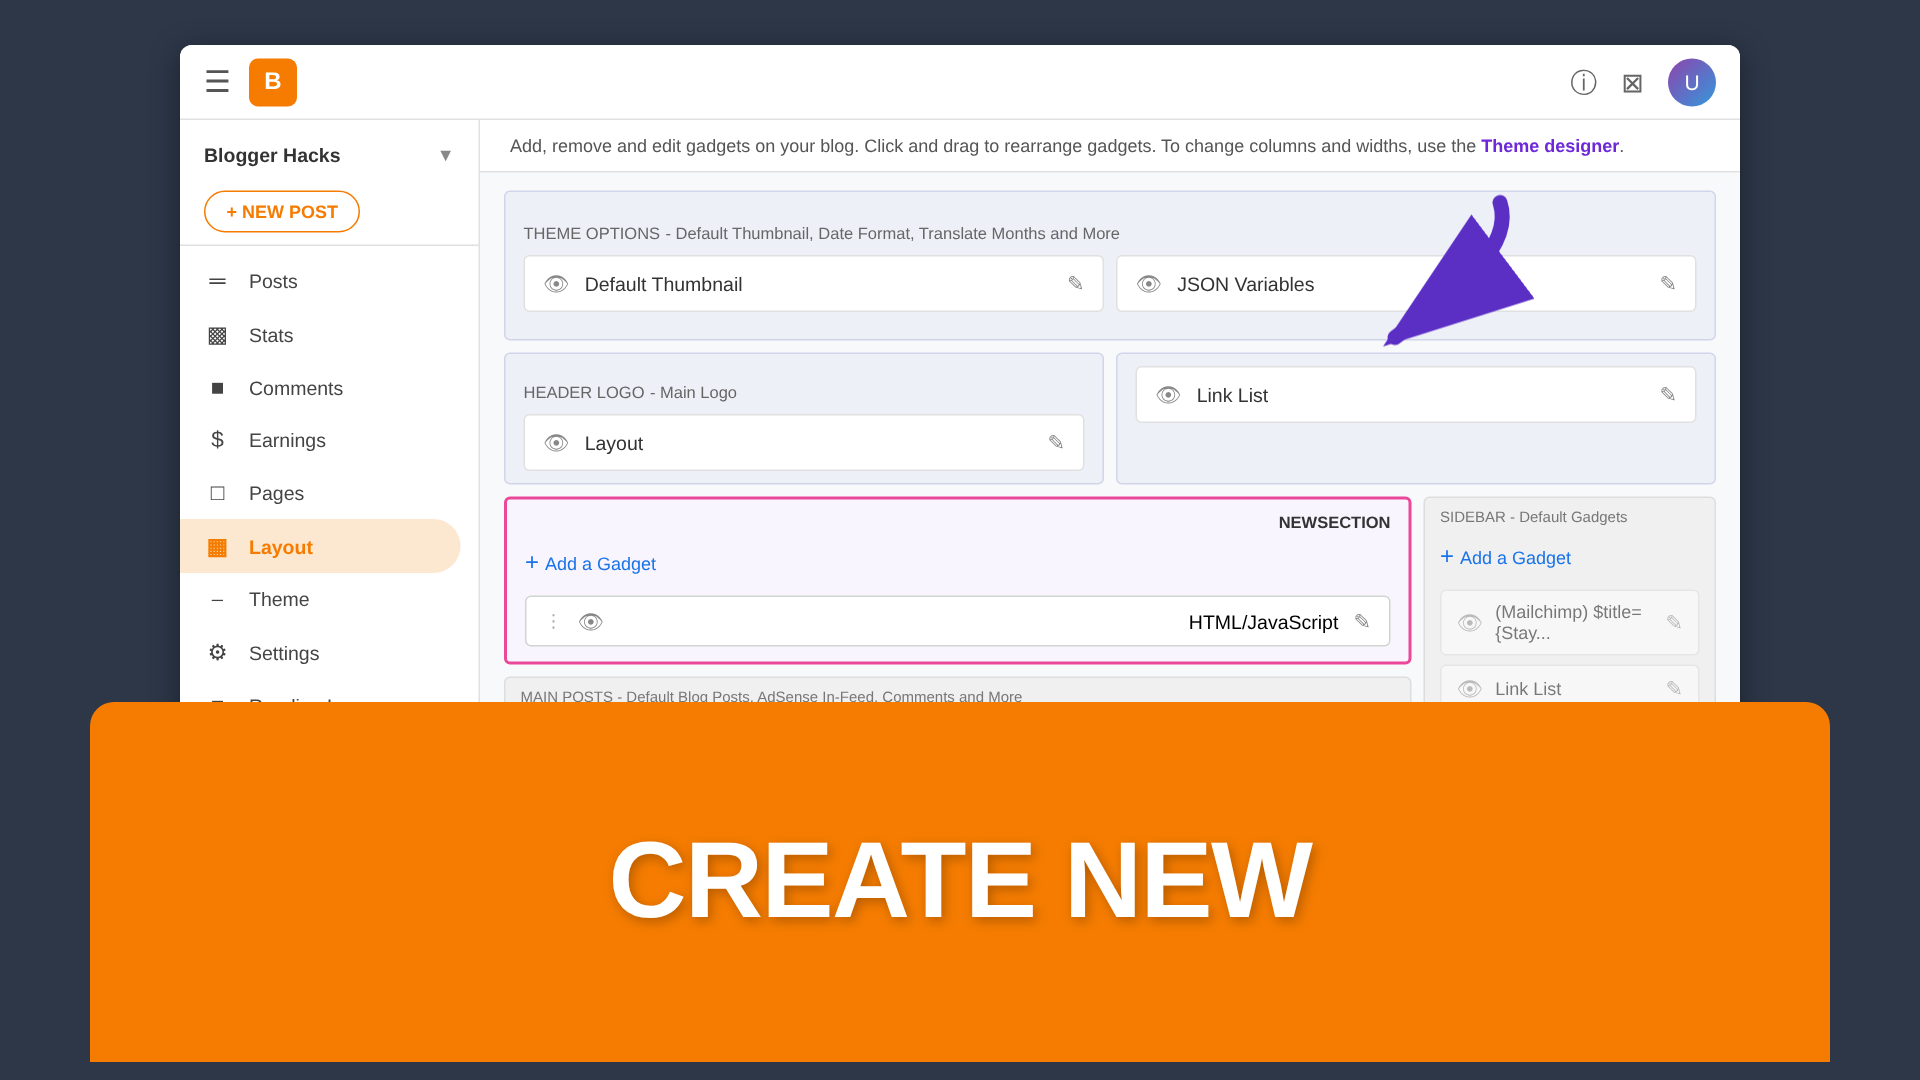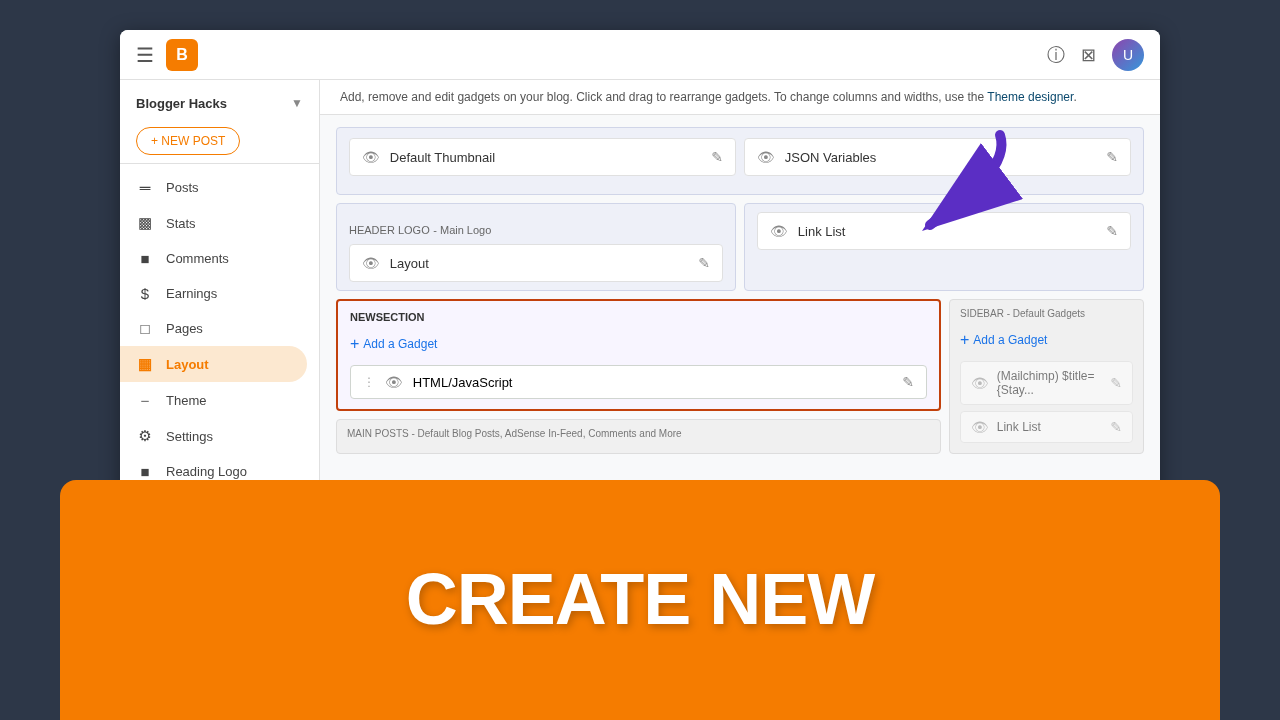--- a/index.html
+++ b/index.html
@@ -116,21 +116,21 @@
       background: transparent;
       border: 1px solid #f57c00;
       color: #f57c00;
       border-radius: 20px;
       padding: 6px 14px;
       font-size: 12px;
       cursor: pointer;
       display: flex;
       align-items: center;
       gap: 4px;
-      font-weight: 400;
+      font-weight: 700;
     }
     .sidebar-divider {
       border: none;
       border-top: 1px solid #e0e0e0;
       margin: 6px 0;
     }
     .sidebar-item {
       display: flex;
       align-items: center;
       gap: 12px;
@@ -160,22 +160,23 @@
       padding: 0;
     }
     .info-bar {
       background: #fff;
       padding: 10px 20px;
       font-size: 12px;
       color: #555;
       border-bottom: 1px solid #e0e0e0;
     }
     .info-bar a {
-      color: #0c4a6e;
+      color: #6d28d9;
       text-decoration: none;
+      font-weight: bold;
     }
     .layout-grid {
       padding: 12px 16px;
     }
 
     
     .section-header {
       font-size: 11px;
       font-weight: 700;
       color: #333;
@@ -220,24 +221,25 @@
     }
     .edit-icon {
       color: #888;
       font-size: 14px;
       cursor: pointer;
     }
 
     
     .newsection-box {
       background: #f8f5ff;
-      border: 2px solid #c2410c;
+      border: 2px solid #ec4899;
       border-radius: 4px;
       padding: 10px 12px;
       margin-bottom: 8px;
+      text-align: right;
     }
     .newsection-header {
       font-size: 11px;
       font-weight: 700;
       color: #333;
       text-transform: uppercase;
       margin-bottom: 8px;
     }
     .add-gadget-link {
       display: flex;
@@ -314,21 +316,21 @@
       left: 870px;
       width: 160px;
       height: 130px;
       pointer-events: none;
       z-index: 10;
     }
 
     
     .bottom-banner {
       position: absolute;
-      bottom: 0;
+      bottom: 12px;
       left: 60px;
       right: 60px;
       height: 240px;
       background: #f57c00;
       border-radius: 16px 16px 0 0;
       display: flex;
       align-items: center;
       justify-content: center;
       z-index: 20;
     }
@@ -417,20 +419,24 @@
 
       <div class="info-bar">
         <span>Add, remove and edit gadgets on your blog. Click and drag to rearrange gadgets. To change columns and widths, use the</span>
         <a href="#">
           <span>Theme designer</span></a><span>.</span>
       </div>
 
       <div class="layout-grid">
 
         <div style="background:#eef0f8; border:1px solid #d0d5e8; border-radius:4px; padding:10px 12px; margin-bottom:8px;">
+          <div class="section-header">
+            <span>THEME OPTIONS</span>
+            <span>- Default Thumbnail, Date Format, Translate Months and More</span>
+          </div>
           <div class="gadget-row">
             <div class="gadget-card">
               <div class="left">
                 <span class="eye-icon">👁</span>
                 <span>Default Thumbnail</span>
               </div>
               <span class="edit-icon">✎</span>
             </div>
             <div class="gadget-card">
               <div class="left">

